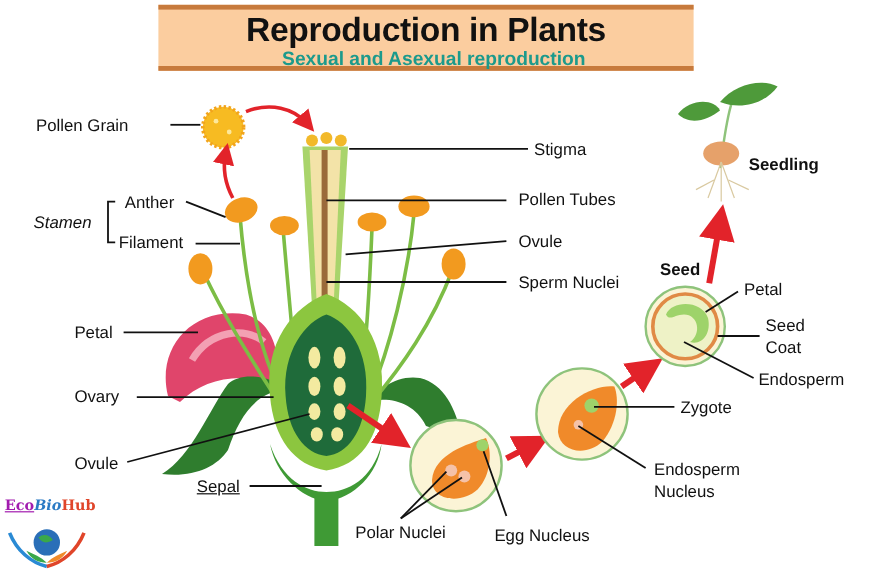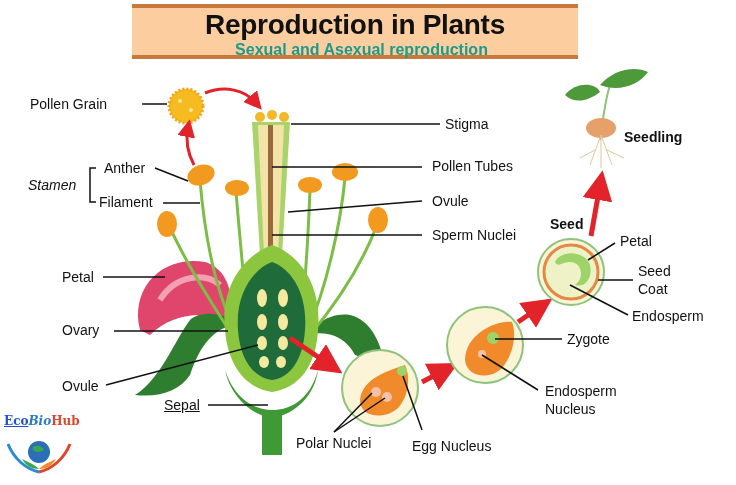--- a/index.html
+++ b/index.html
@@ -175,21 +175,21 @@
 <div class="lbl" style="left:545px;top:401px;">Nucleus</div>
 <div class="lbl b" style="left:550px;top:216px;">Seed</div>
 <div class="lbl" style="left:620px;top:233px;">Petal</div>
 <div class="lbl" style="left:638px;top:263px;">Seed</div>
 <div class="lbl" style="left:638px;top:281px;">Coat</div>
 <div class="lbl" style="left:632px;top:308px;">Endosperm</div>
 <div class="lbl b" style="left:624px;top:110px;margin-top:19px;">Seedling</div>
 
 <div class="logo">
   <div class="logo-text">
-    <span style="color:#1d4ed8;text-decoration:underline;">Eco</span><span style="color:#2a7ac4;font-style:italic;">Bio</span><span style="color:#e0452a;">Hub</span>
+    <span style="color:#a21caf;text-decoration:underline;">Eco</span><span style="color:#2a7ac4;font-style:italic;">Bio</span><span style="color:#e0452a;">Hub</span>
   </div>
   <svg width="70" height="66" style="position:absolute;left:0;top:0;">
     <circle cx="35" cy="38" r="11" fill="#2a6fb8"></circle>
     <path d="M28,34 C32,30 38,32 40,36 C36,38 32,40 28,34Z" fill="#3aa84a"></path>
     <path d="M4,30 C10,45 22,55 35,58" stroke="#2a8ad4" stroke-width="3" fill="none"></path>
     <path d="M66,30 C60,45 48,55 35,58" stroke="#e0452a" stroke-width="3" fill="none"></path>
     <path d="M18,45 C22,52 28,55 35,55 C30,50 24,48 18,45Z" fill="#3aa84a"></path>
     <path d="M52,45 C48,52 42,55 35,55 C40,50 46,48 52,45Z" fill="#f08a2a"></path>
   </svg>
 </div>

